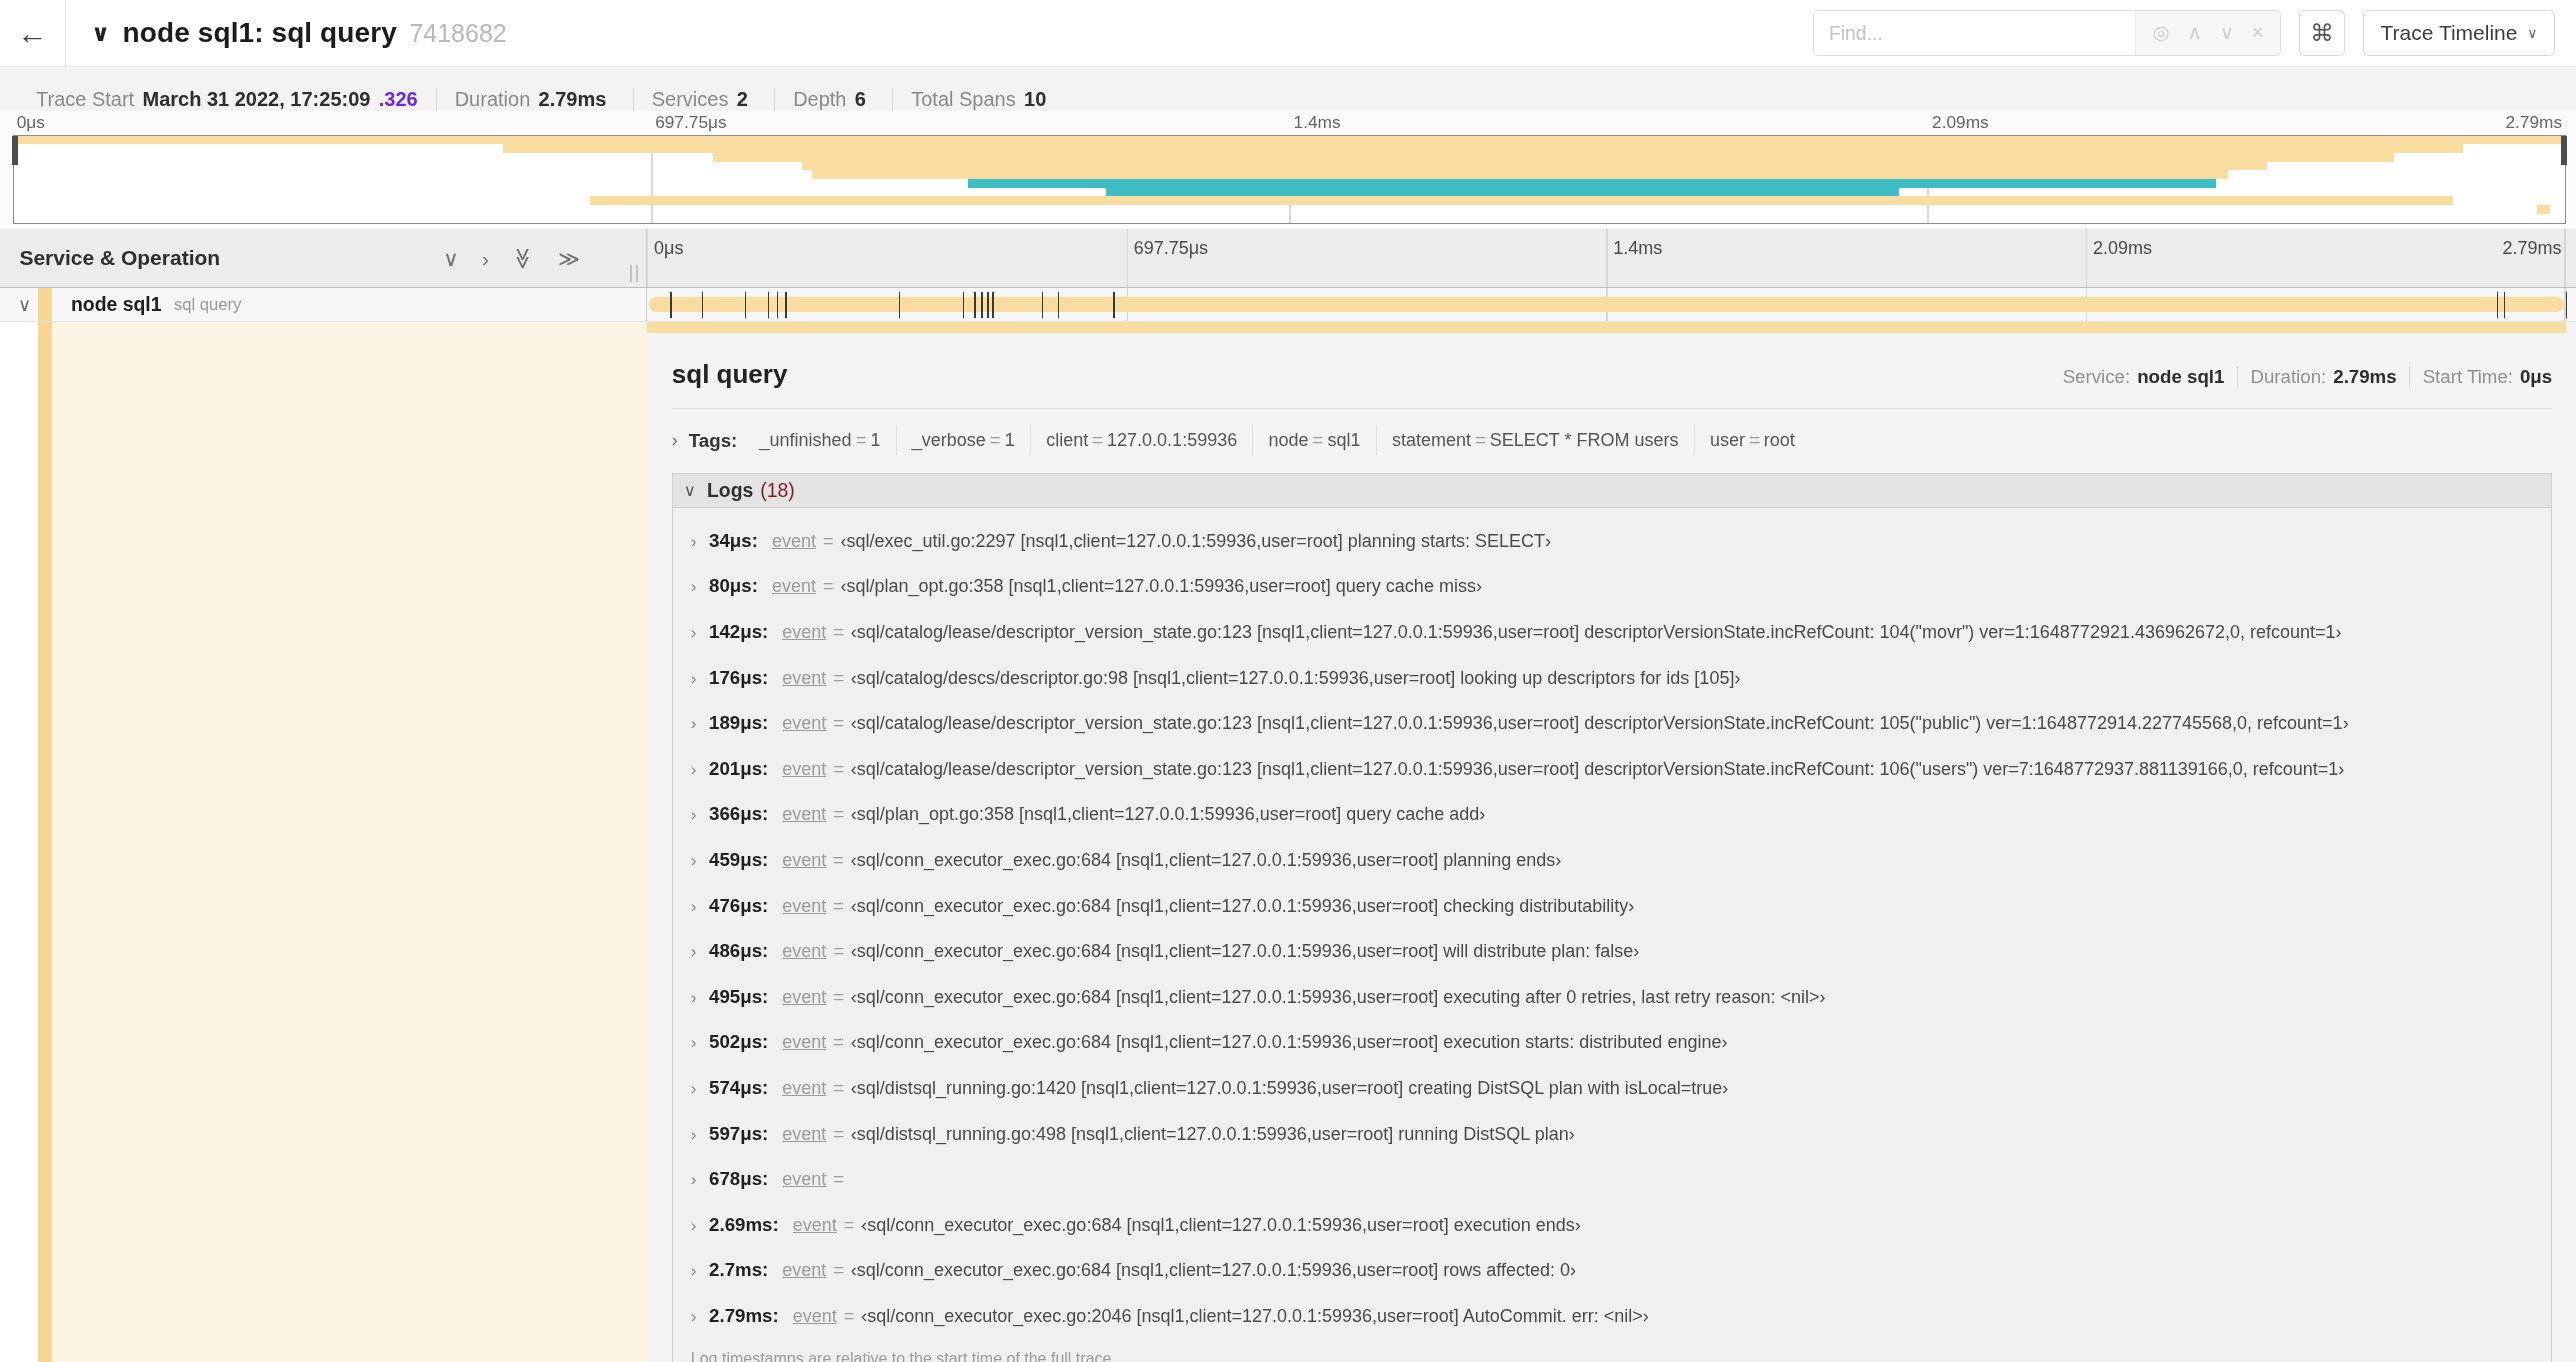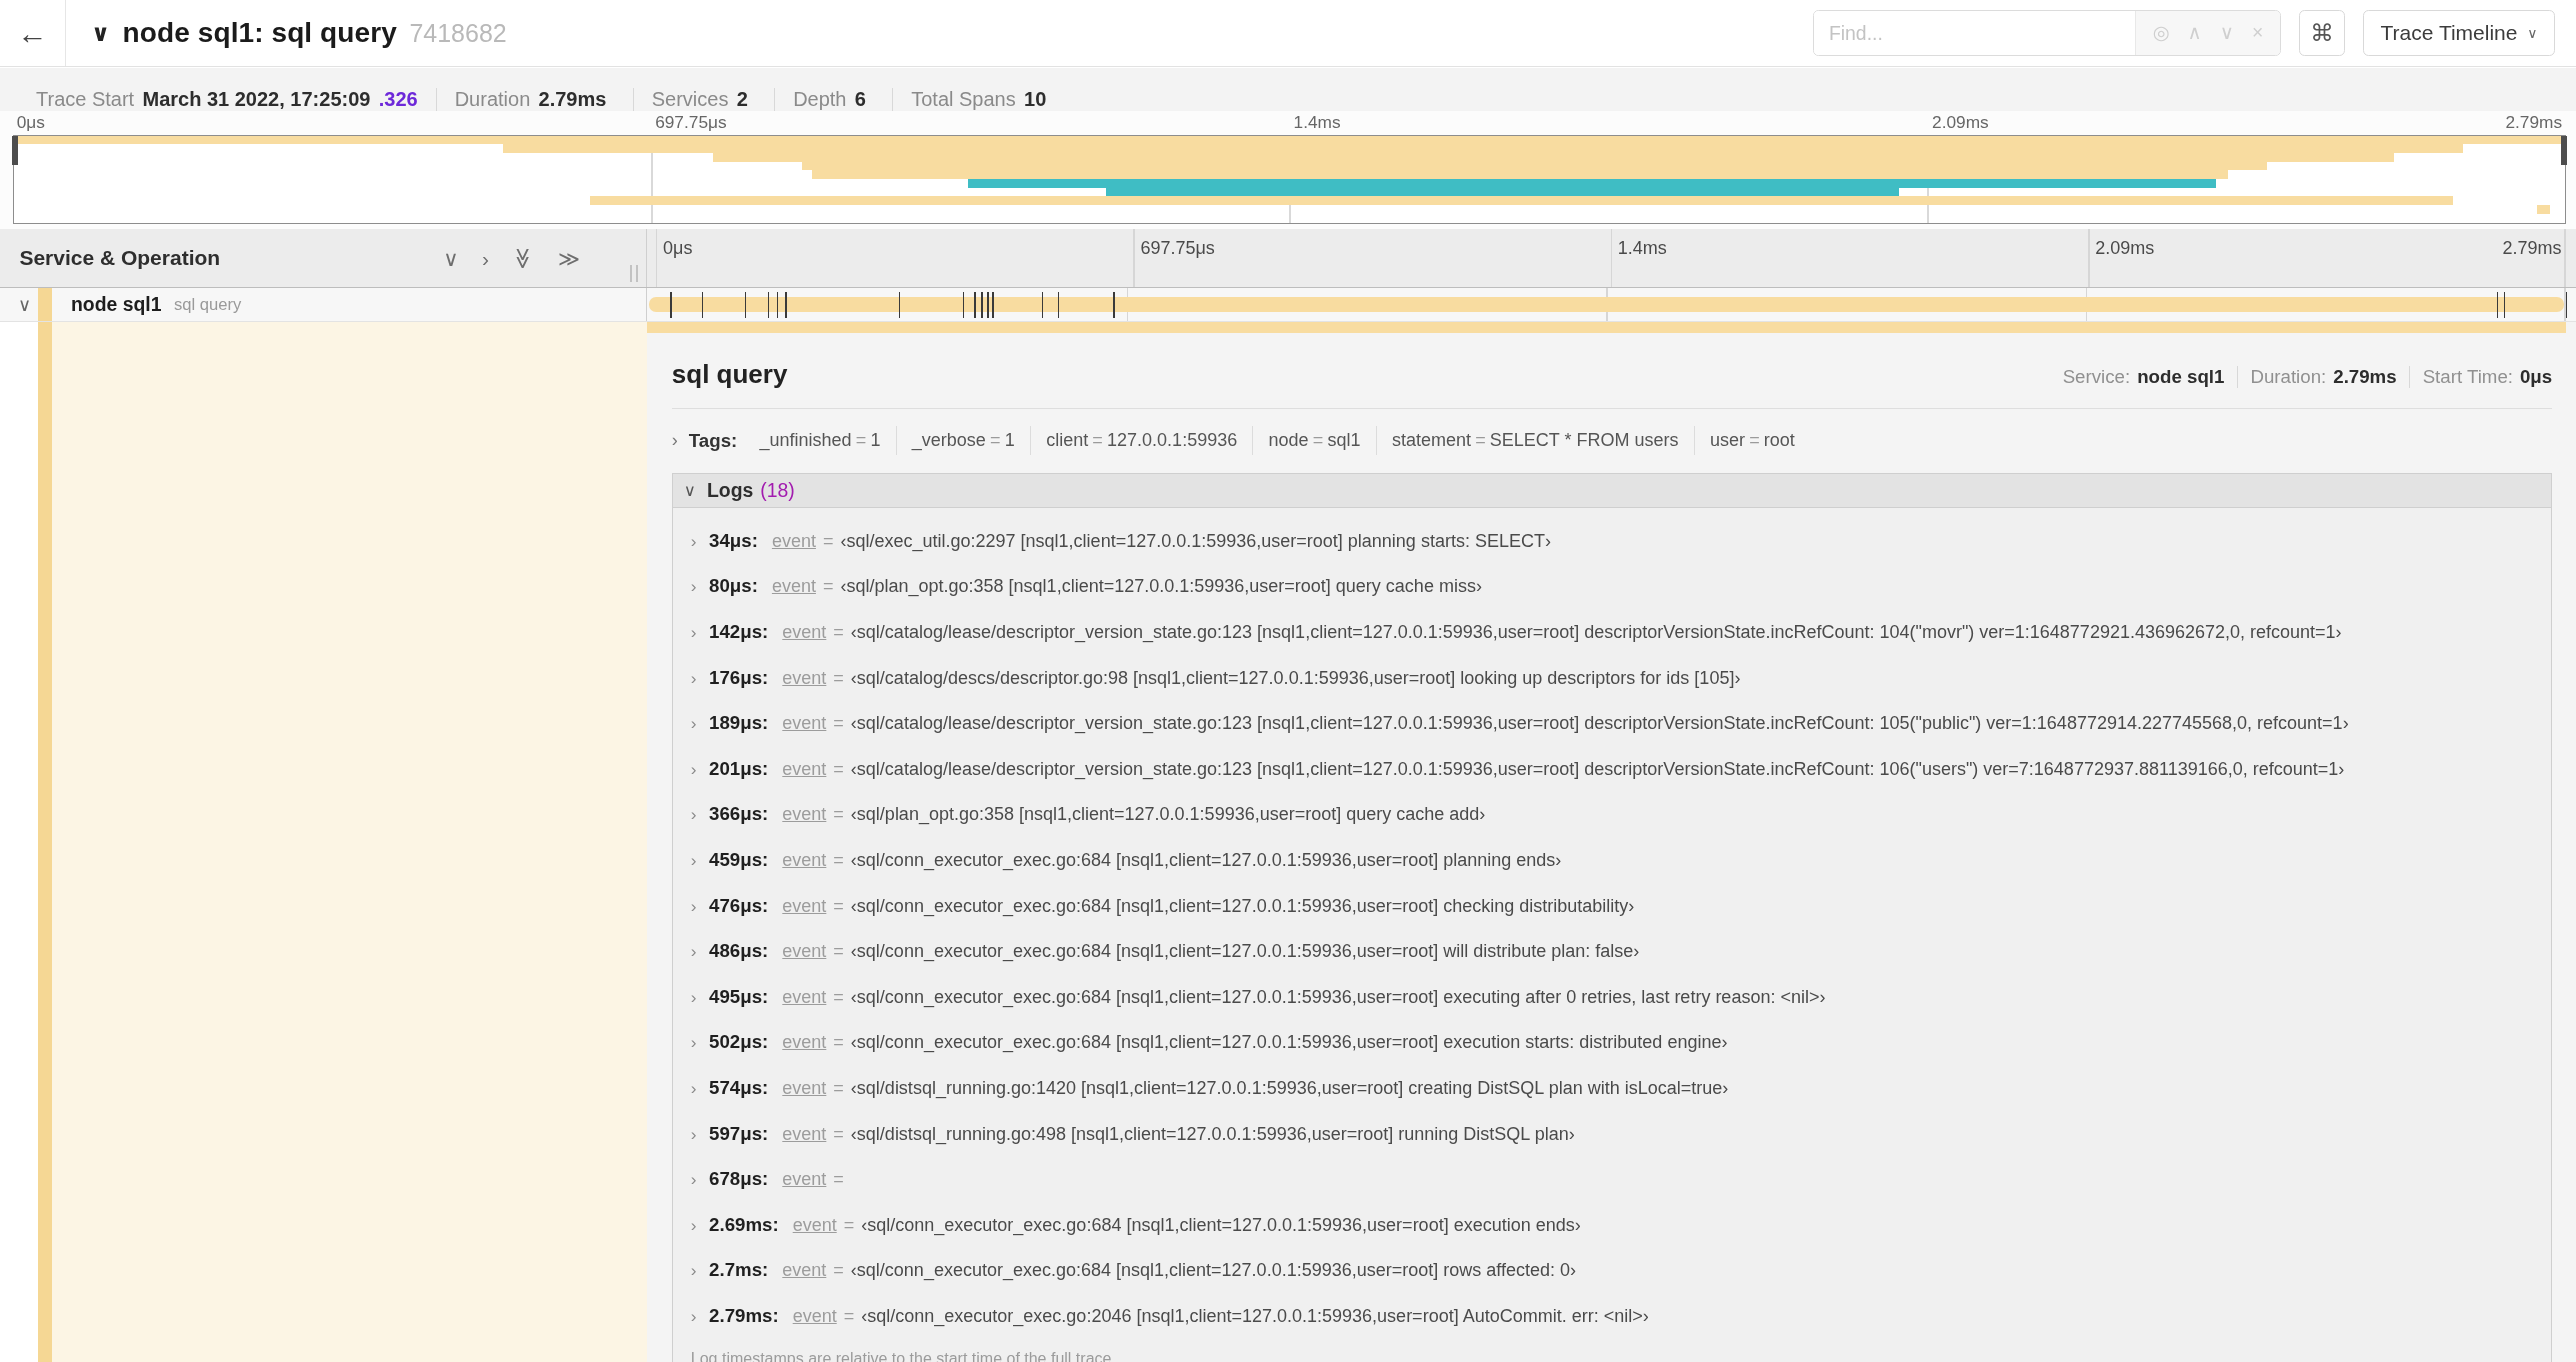--- a/index.html
+++ b/index.html
@@ -46,21 +46,21 @@
   .mm-grid{position:absolute;top:0;bottom:0;width:1.4px;background:#d9d9d9;}
   .mm-bar{position:absolute;height:10%;}
   .c-tan{background:#F8DCA0;}
   .c-teal{background:#3FBDC4;}
   .mm-scrub{position:absolute;top:0;width:5.5px;height:29px;background:#4d4d4d;cursor:ew-resize;}
   .mm-scrub.left{left:-1.4px;}
   .mm-scrub.right{right:-1.4px;}
 
   
   .gridheader{position:absolute;left:0;top:229px;width:100%;height:58px;background:#ececec;
-              border-bottom:1.4px solid #bdbdbd;display:flex;gap:9px;}
+              border-bottom:1.4px solid #bdbdbd;display:flex;}
   .lefthead{position:relative;width:647px;box-sizing:border-box;border-right:1.4px solid #cfcfcf;
             display:flex;align-items:center;}
   .lefthead h2{font-size:21px;color:#2e2e2e;margin:0 0 0 19.4px;font-weight:bold;flex:1;}
   .headicons{display:flex;align-items:center;gap:23.5px;margin-right:66px;color:#6e6e6e;font-size:21px;}
   .headicons .ic{cursor:pointer;line-height:1;}
   .rot90{display:inline-block;transform:rotate(90deg);}
   .grip{position:absolute;right:8.3px;bottom:5.5px;display:flex;gap:3.5px;}
   .grip i{display:block;width:2.1px;height:16.6px;background:#c2c2c2;}
   .ruler{position:relative;flex:1;margin-right:10.4px;}
   .ruler .tick-label{position:absolute;bottom:28px;font-size:18px;color:#4a4a4a;margin-left:7px;white-space:nowrap;}
@@ -100,21 +100,21 @@
   .tags-chev{color:#777;font-size:18px;margin-right:11px;}
   .tags-lbl{font-size:18.7px;font-weight:bold;color:#333;margin-right:7px;}
   .tag-item{font-size:18px;color:#555;padding:4.2px 15.2px;white-space:nowrap;}
   .tag-item + .tag-item{border-left:1.4px solid #dcdcdc;}
   .tag-item .eq{color:#9a9a9a;padding:0 4.2px;}
   .logsbox{margin:18px 2.8px 0 2.8px;border:1.4px solid #cfcfcf;background:#f0f0f0;}
   .logshead{display:flex;align-items:center;height:33px;background:#e3e3e3;border-bottom:1.4px solid #cfcfcf;
             padding-left:11px;cursor:pointer;}
   .logshead .chev{color:#555;font-size:16.6px;margin-right:11px;}
   .logshead .t{font-size:19.4px;font-weight:bold;color:#2e2e2e;margin-right:7px;}
-  .logshead .c{font-size:19.4px;color:#a21caf;}
+  .logshead .c{font-size:19.4px;color:#7f1d1d;}
   .logslist{padding:9.7px 0 4.2px 0;}
   .log-row{display:flex;align-items:baseline;padding:11.8px 14px 11.8px 18px;cursor:pointer;white-space:nowrap;overflow:hidden;}
   .log-row .chev{color:#8a8a8a;font-size:17.3px;margin-right:12.5px;}
   .log-row .t{font-size:18.7px;font-weight:bold;color:#1f1f1f;margin-right:14px;}
   .log-row .k{font-size:18px;color:#9c9c9c;margin-right:7px;text-decoration:underline;}
   .log-row .eq{font-size:18px;color:#9c9c9c;margin-right:7px;}
   .log-row .v{font-size:18px;color:#4a4a4a;}
   .lognote{font-size:16px;color:#9b9b9b;padding:7px 0 9.7px 18px;}
 </style>
 </head>

